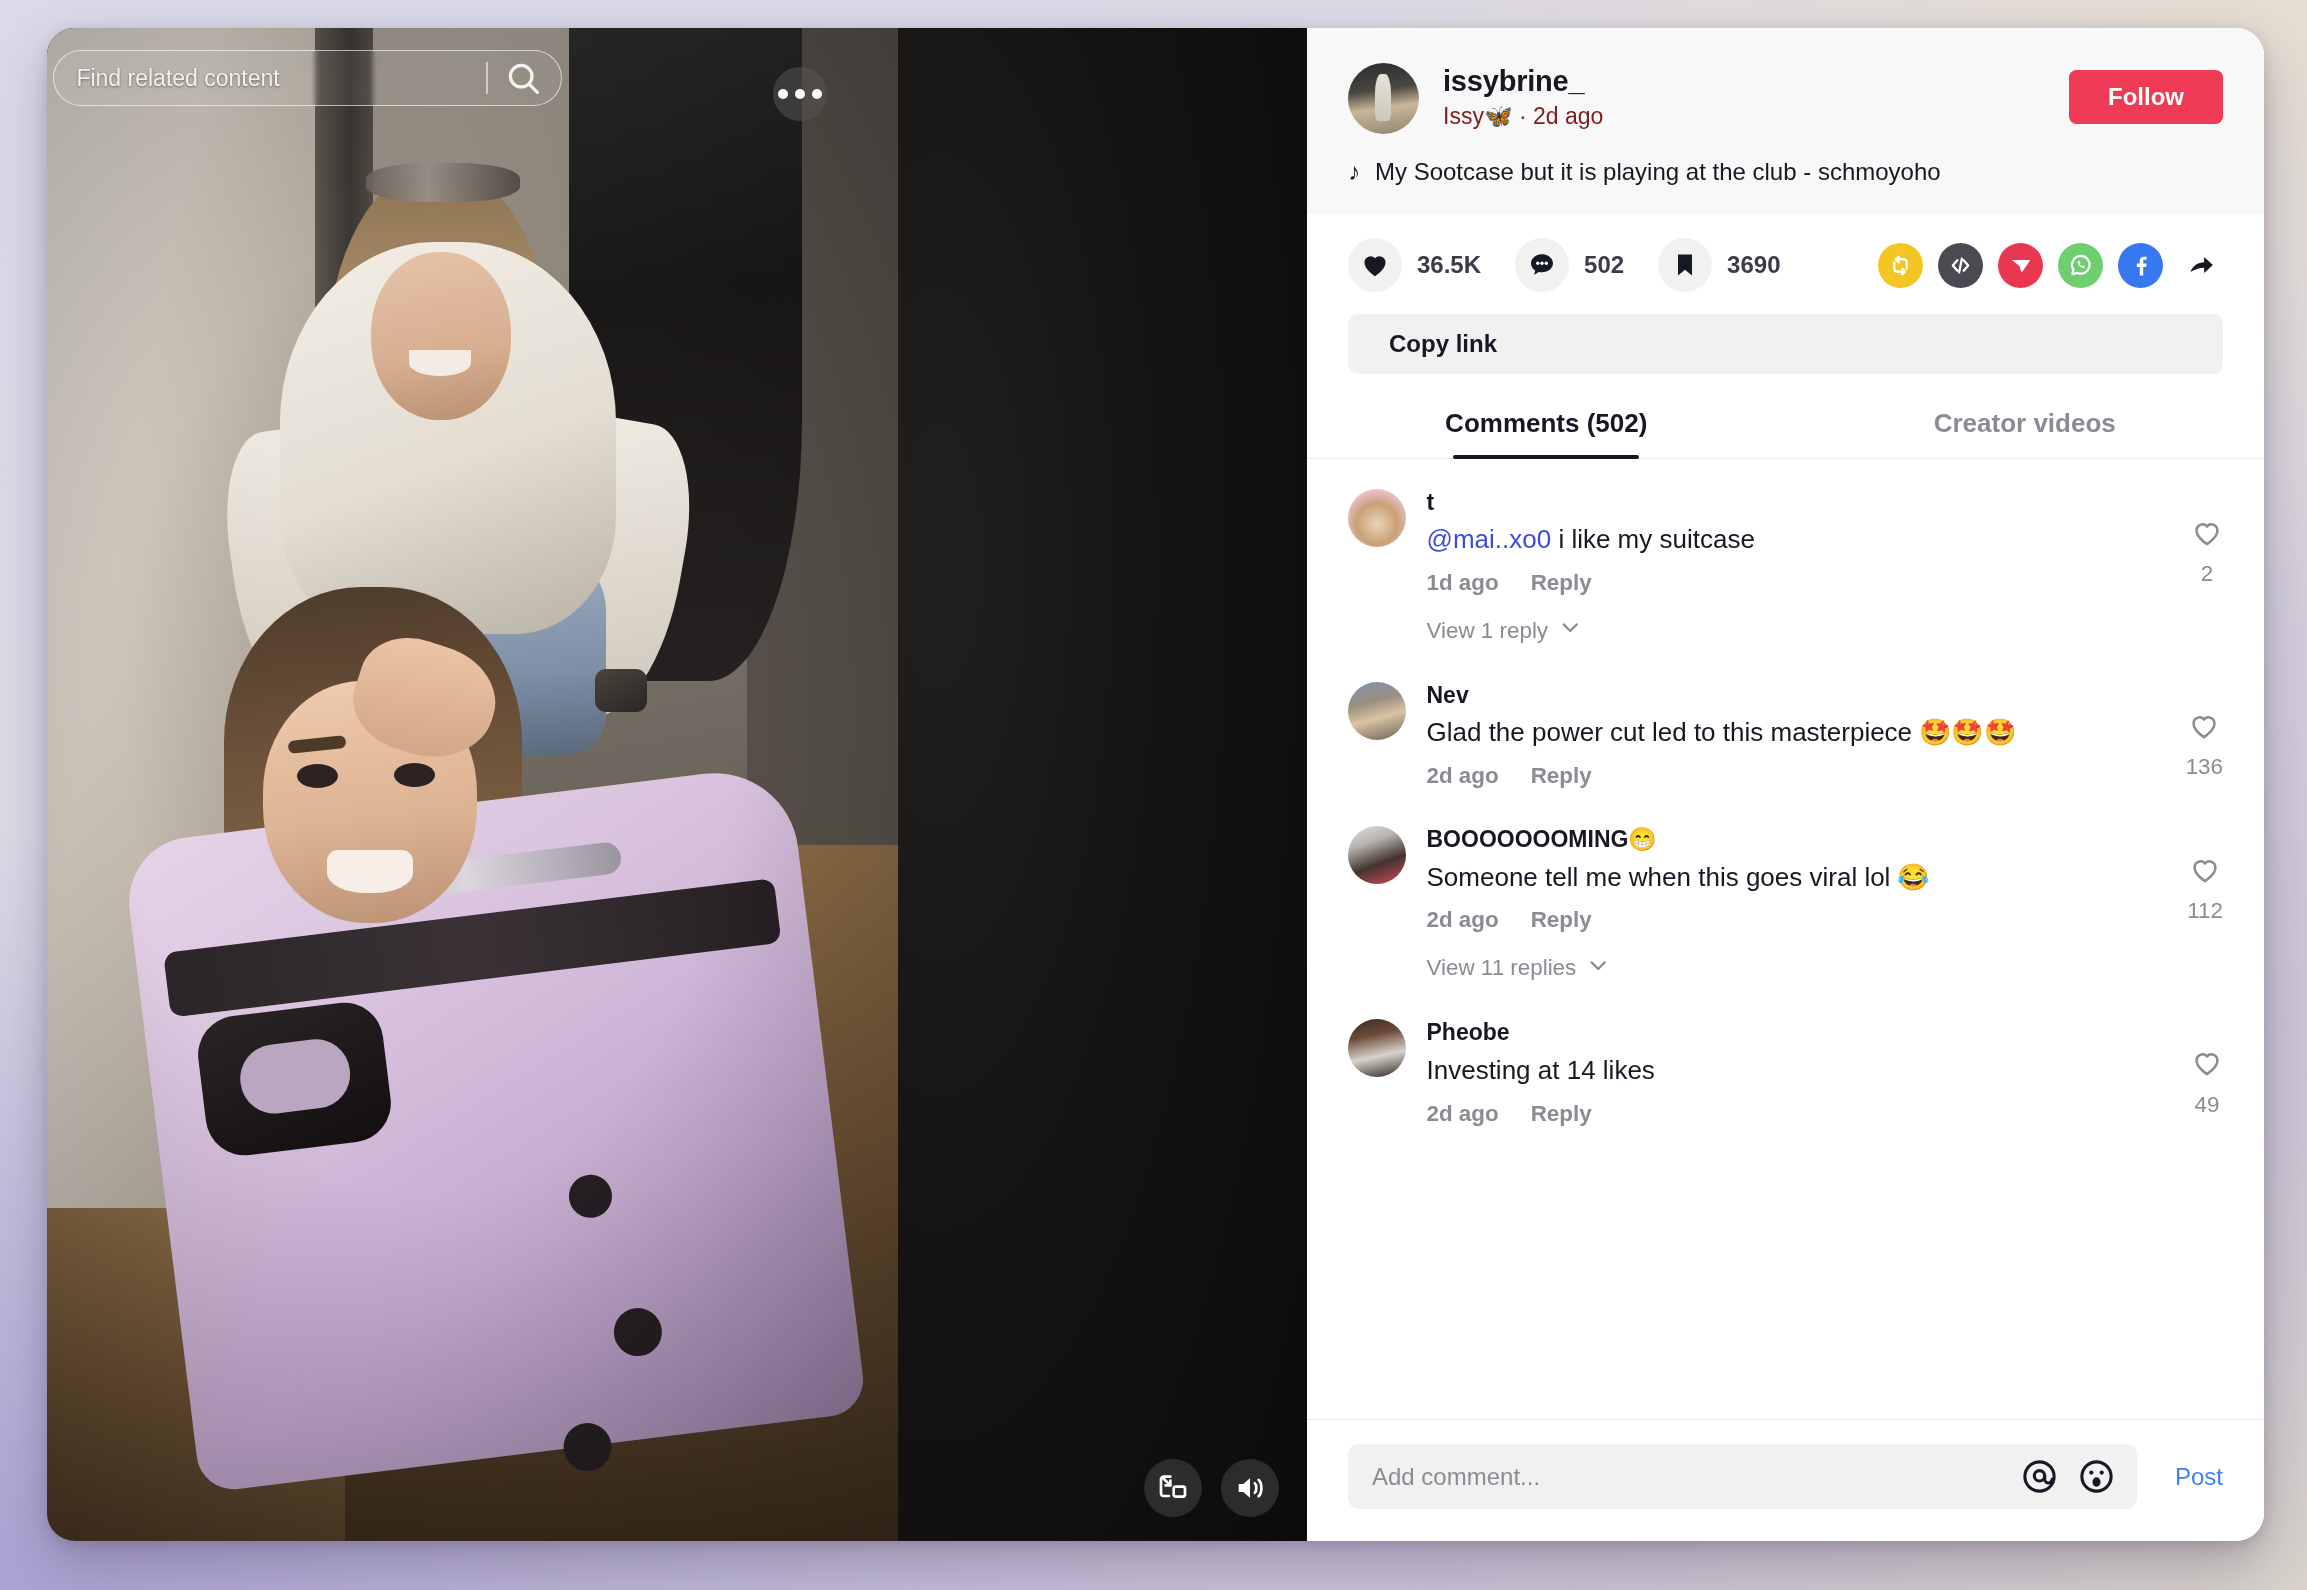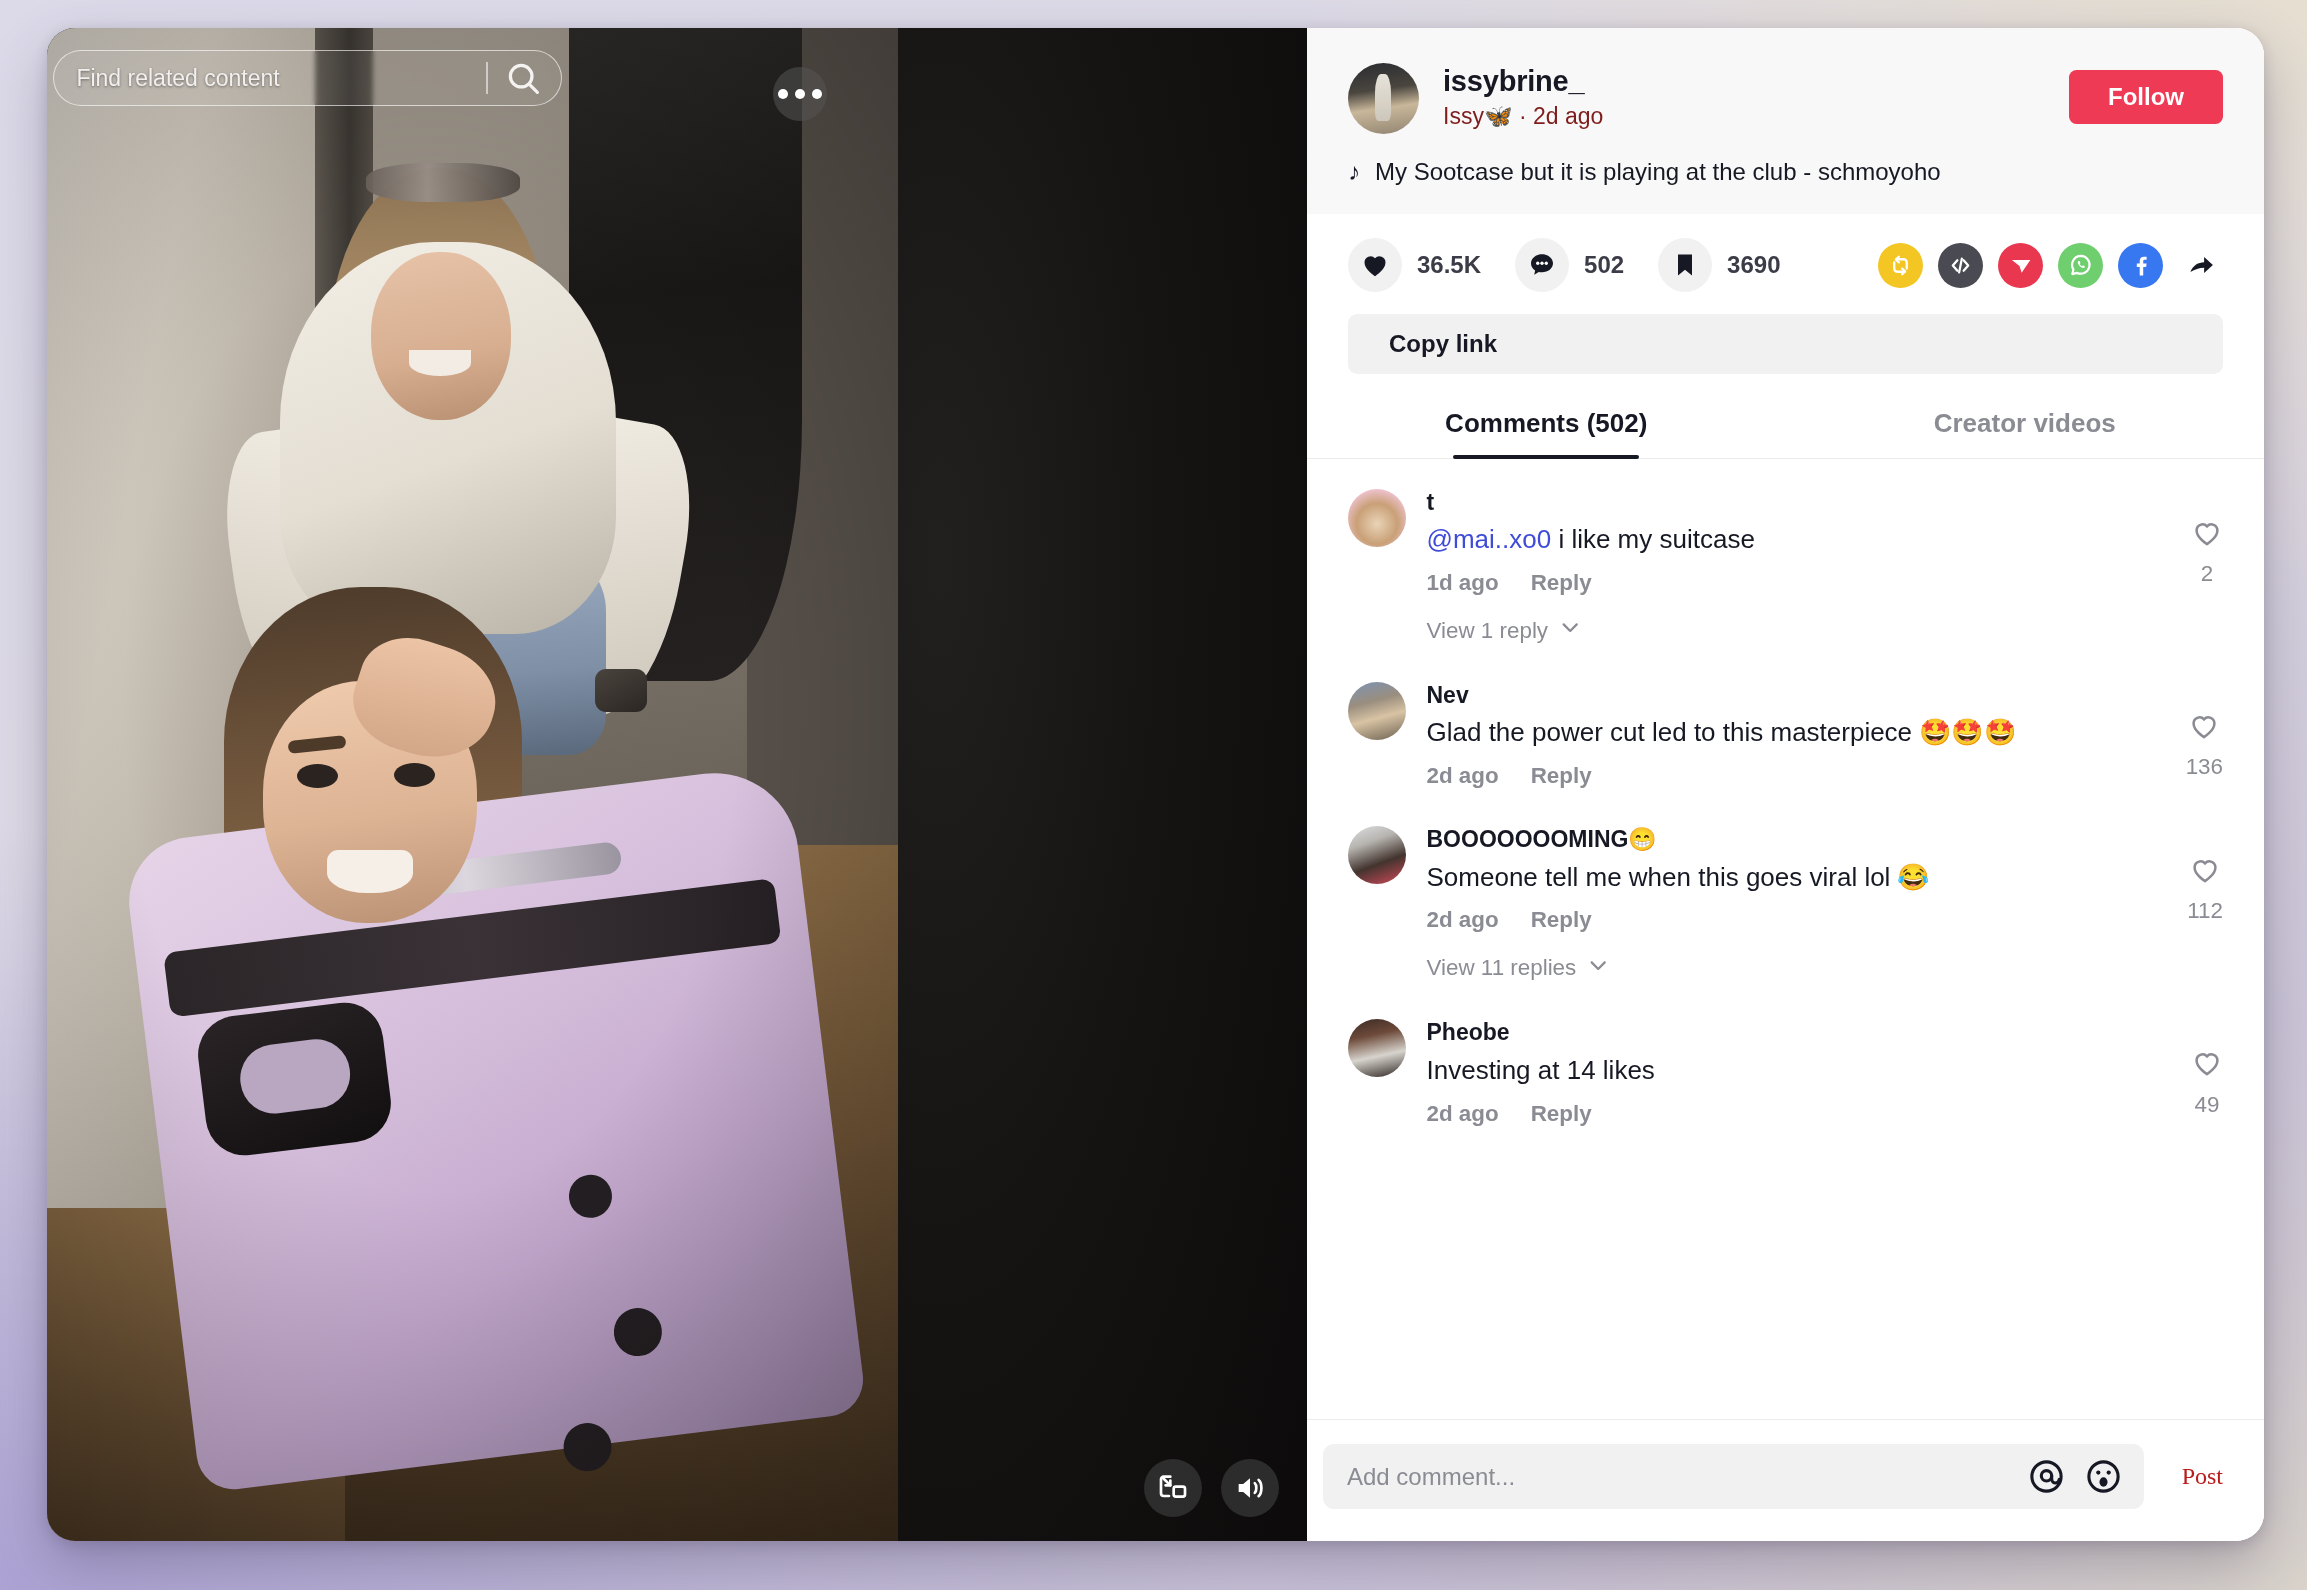--- a/index.html
+++ b/index.html
@@ -376,35 +376,35 @@
   .c-meta { margin-top: 13px; font-size: 22.4px; color: #8b8c93; display: flex; gap: 32px; }
   .c-meta span { cursor: pointer; font-weight: bold; }
   .c-replies { margin-top: 20.5px; font-size: 22.4px; color: #8b8c93; display: flex; align-items: center; gap: 11.2px; cursor: pointer; }
   .c-like { flex: 0 0 auto; margin-left: 22.4px; text-align: center; padding-top: 28px; }
   .c-like-num { font-size: 22.4px; color: #8b8c93; margin-top: 9.3px; }
 
   
   .composer {
     border-top: 1.9px solid #ececed;
     background: #fff;
-    padding: 24px 41px 32px 16px;
+    padding: 24px 41px 32px 41px;
     display: flex; align-items: center;
     position: relative; z-index: 3;
   }
   .comp-box {
     flex: 1 1 auto;
     background: #f1f1f2;
     border-radius: 11.2px;
     height: 65px;
     display: flex; align-items: center;
     padding: 0 20.5px 0 24px;
   }
   .comp-ph { flex: 1 1 auto; font-size: 24px; color: #8b8c93; }
   .comp-ico { width: 39px; height: 39px; margin-left: 18.6px; cursor: pointer; }
-  .post-btn { font-size: 24px; color: #b91c1c; margin-left: 38px; cursor: pointer; font-family: Liberation Serif, serif; }
+  .post-btn { font-size: 24px; color: #3b82f6; margin-left: 38px; cursor: pointer; }
 
   .chev { display:inline-block; }
 </style>
 </head>
 <body>
 
 <div class="app-card">
 
   <div class="video-stage">
 

